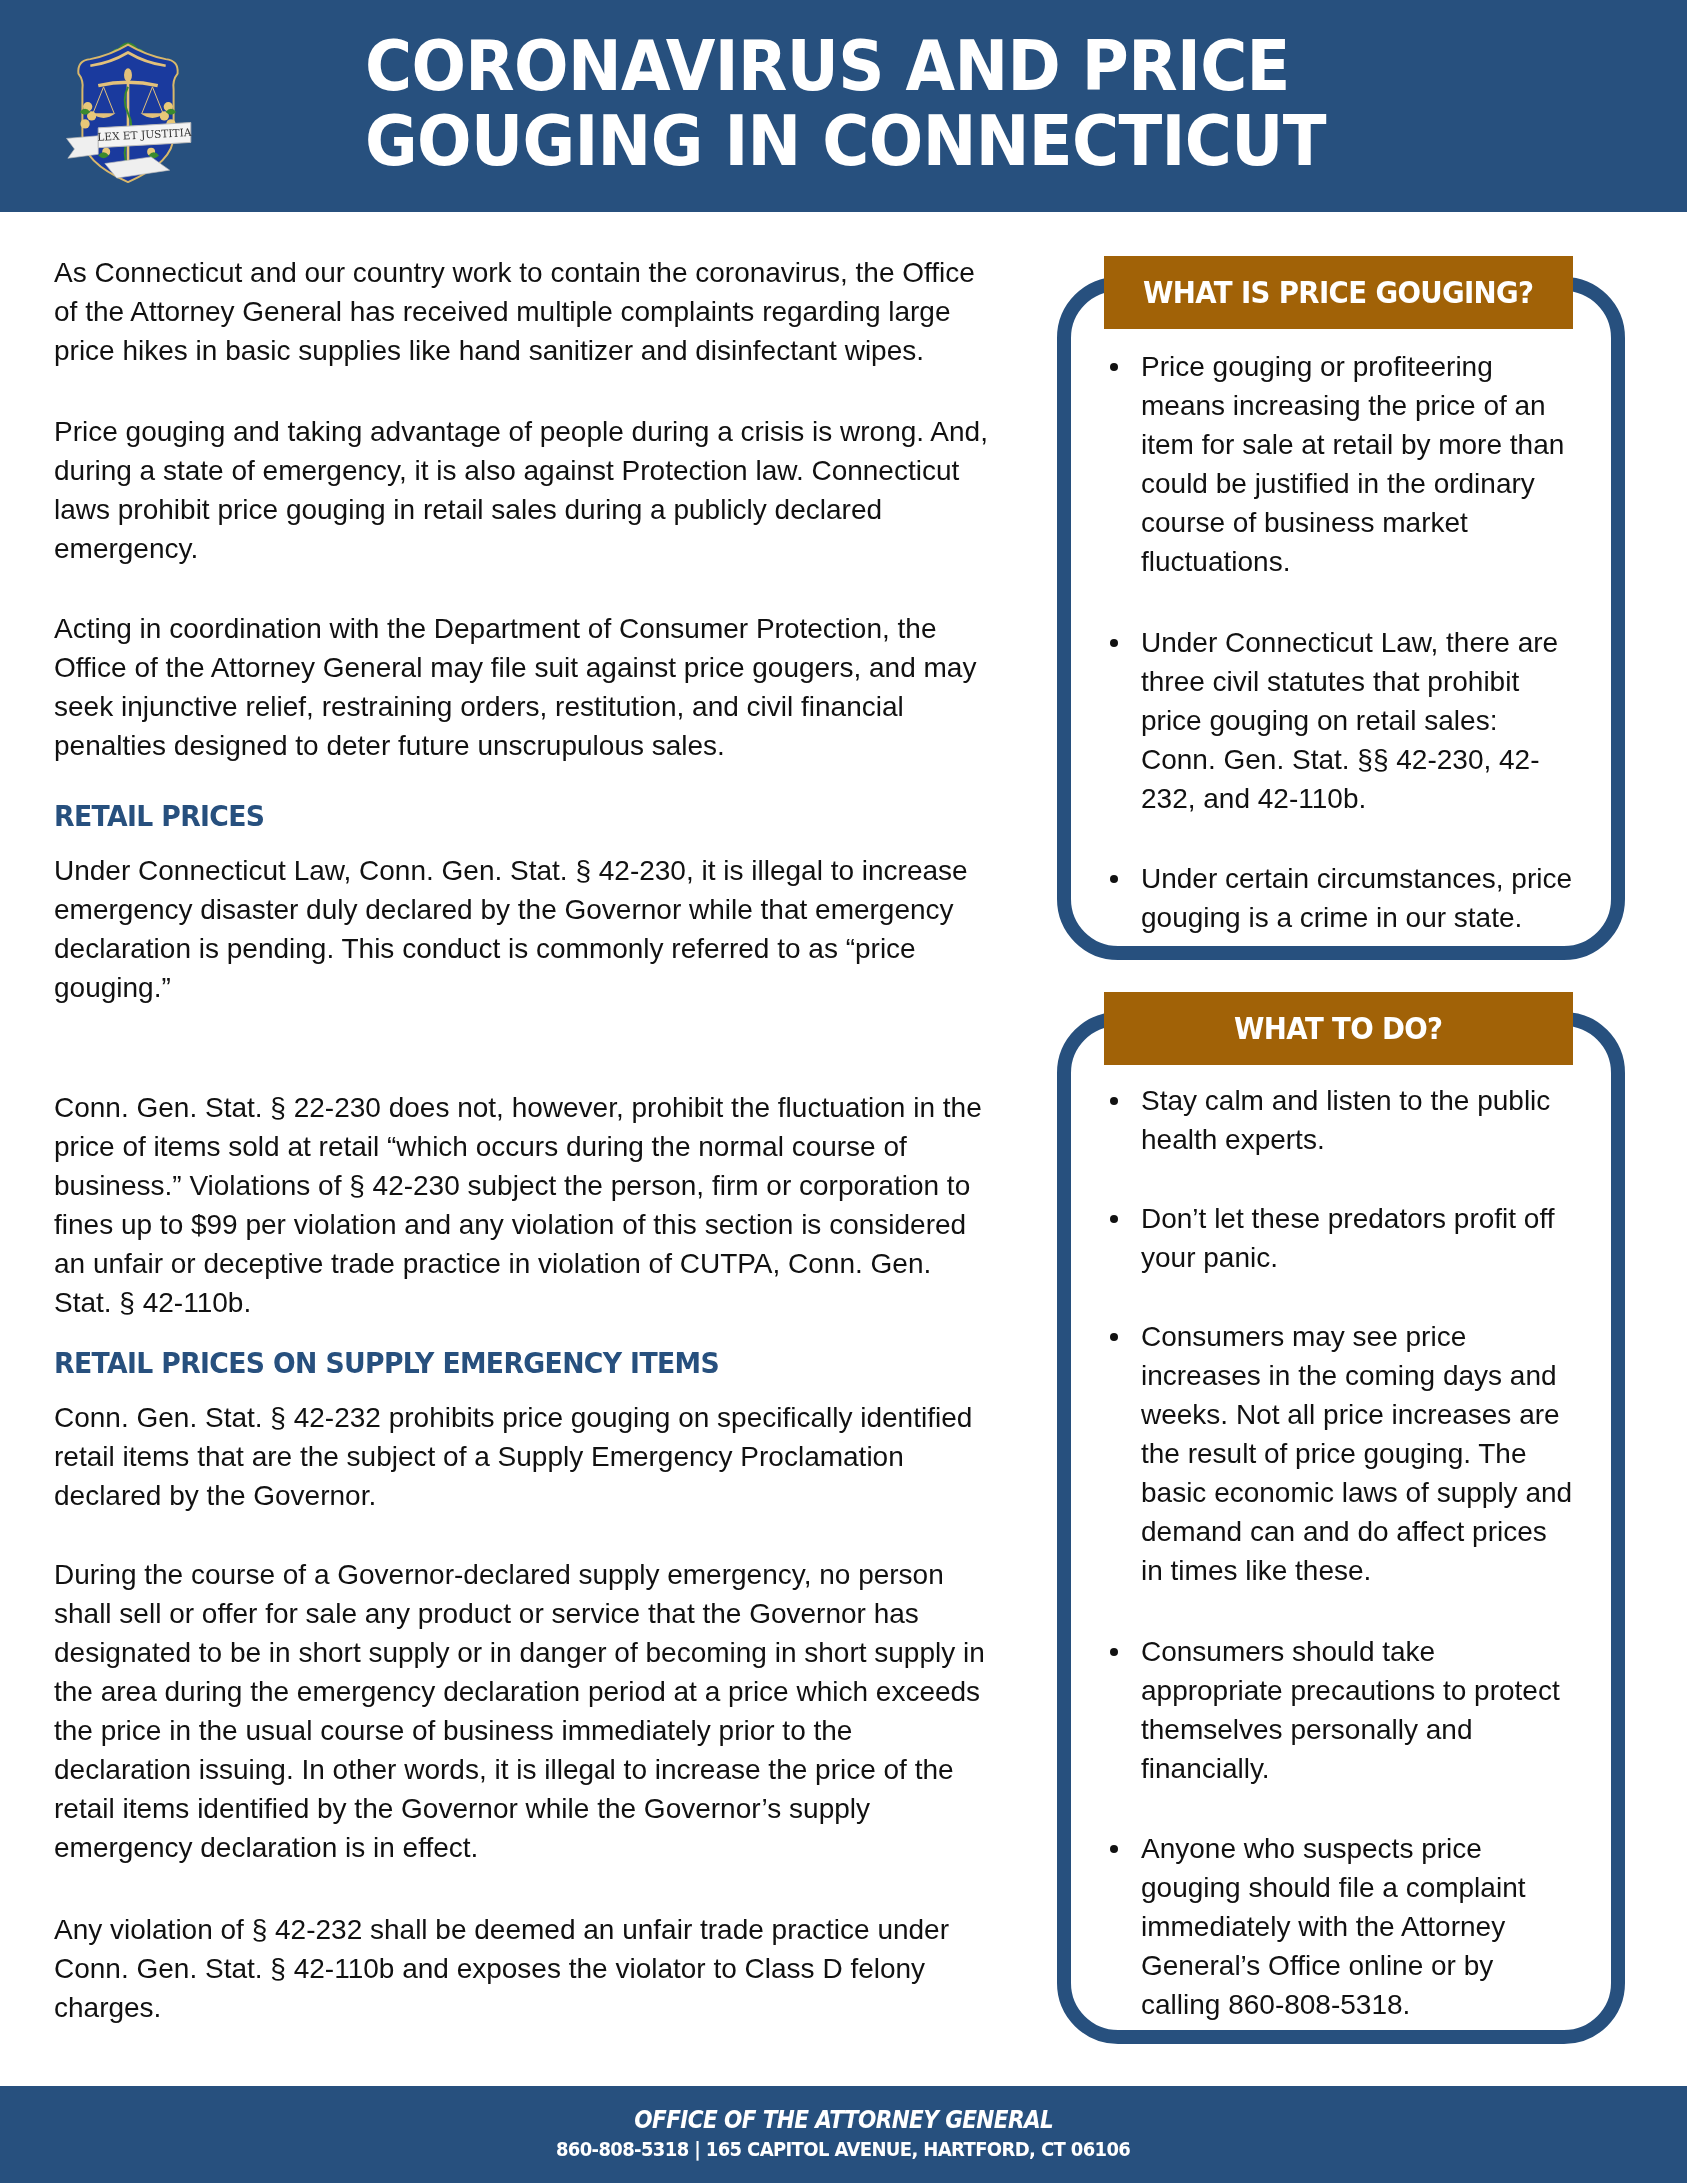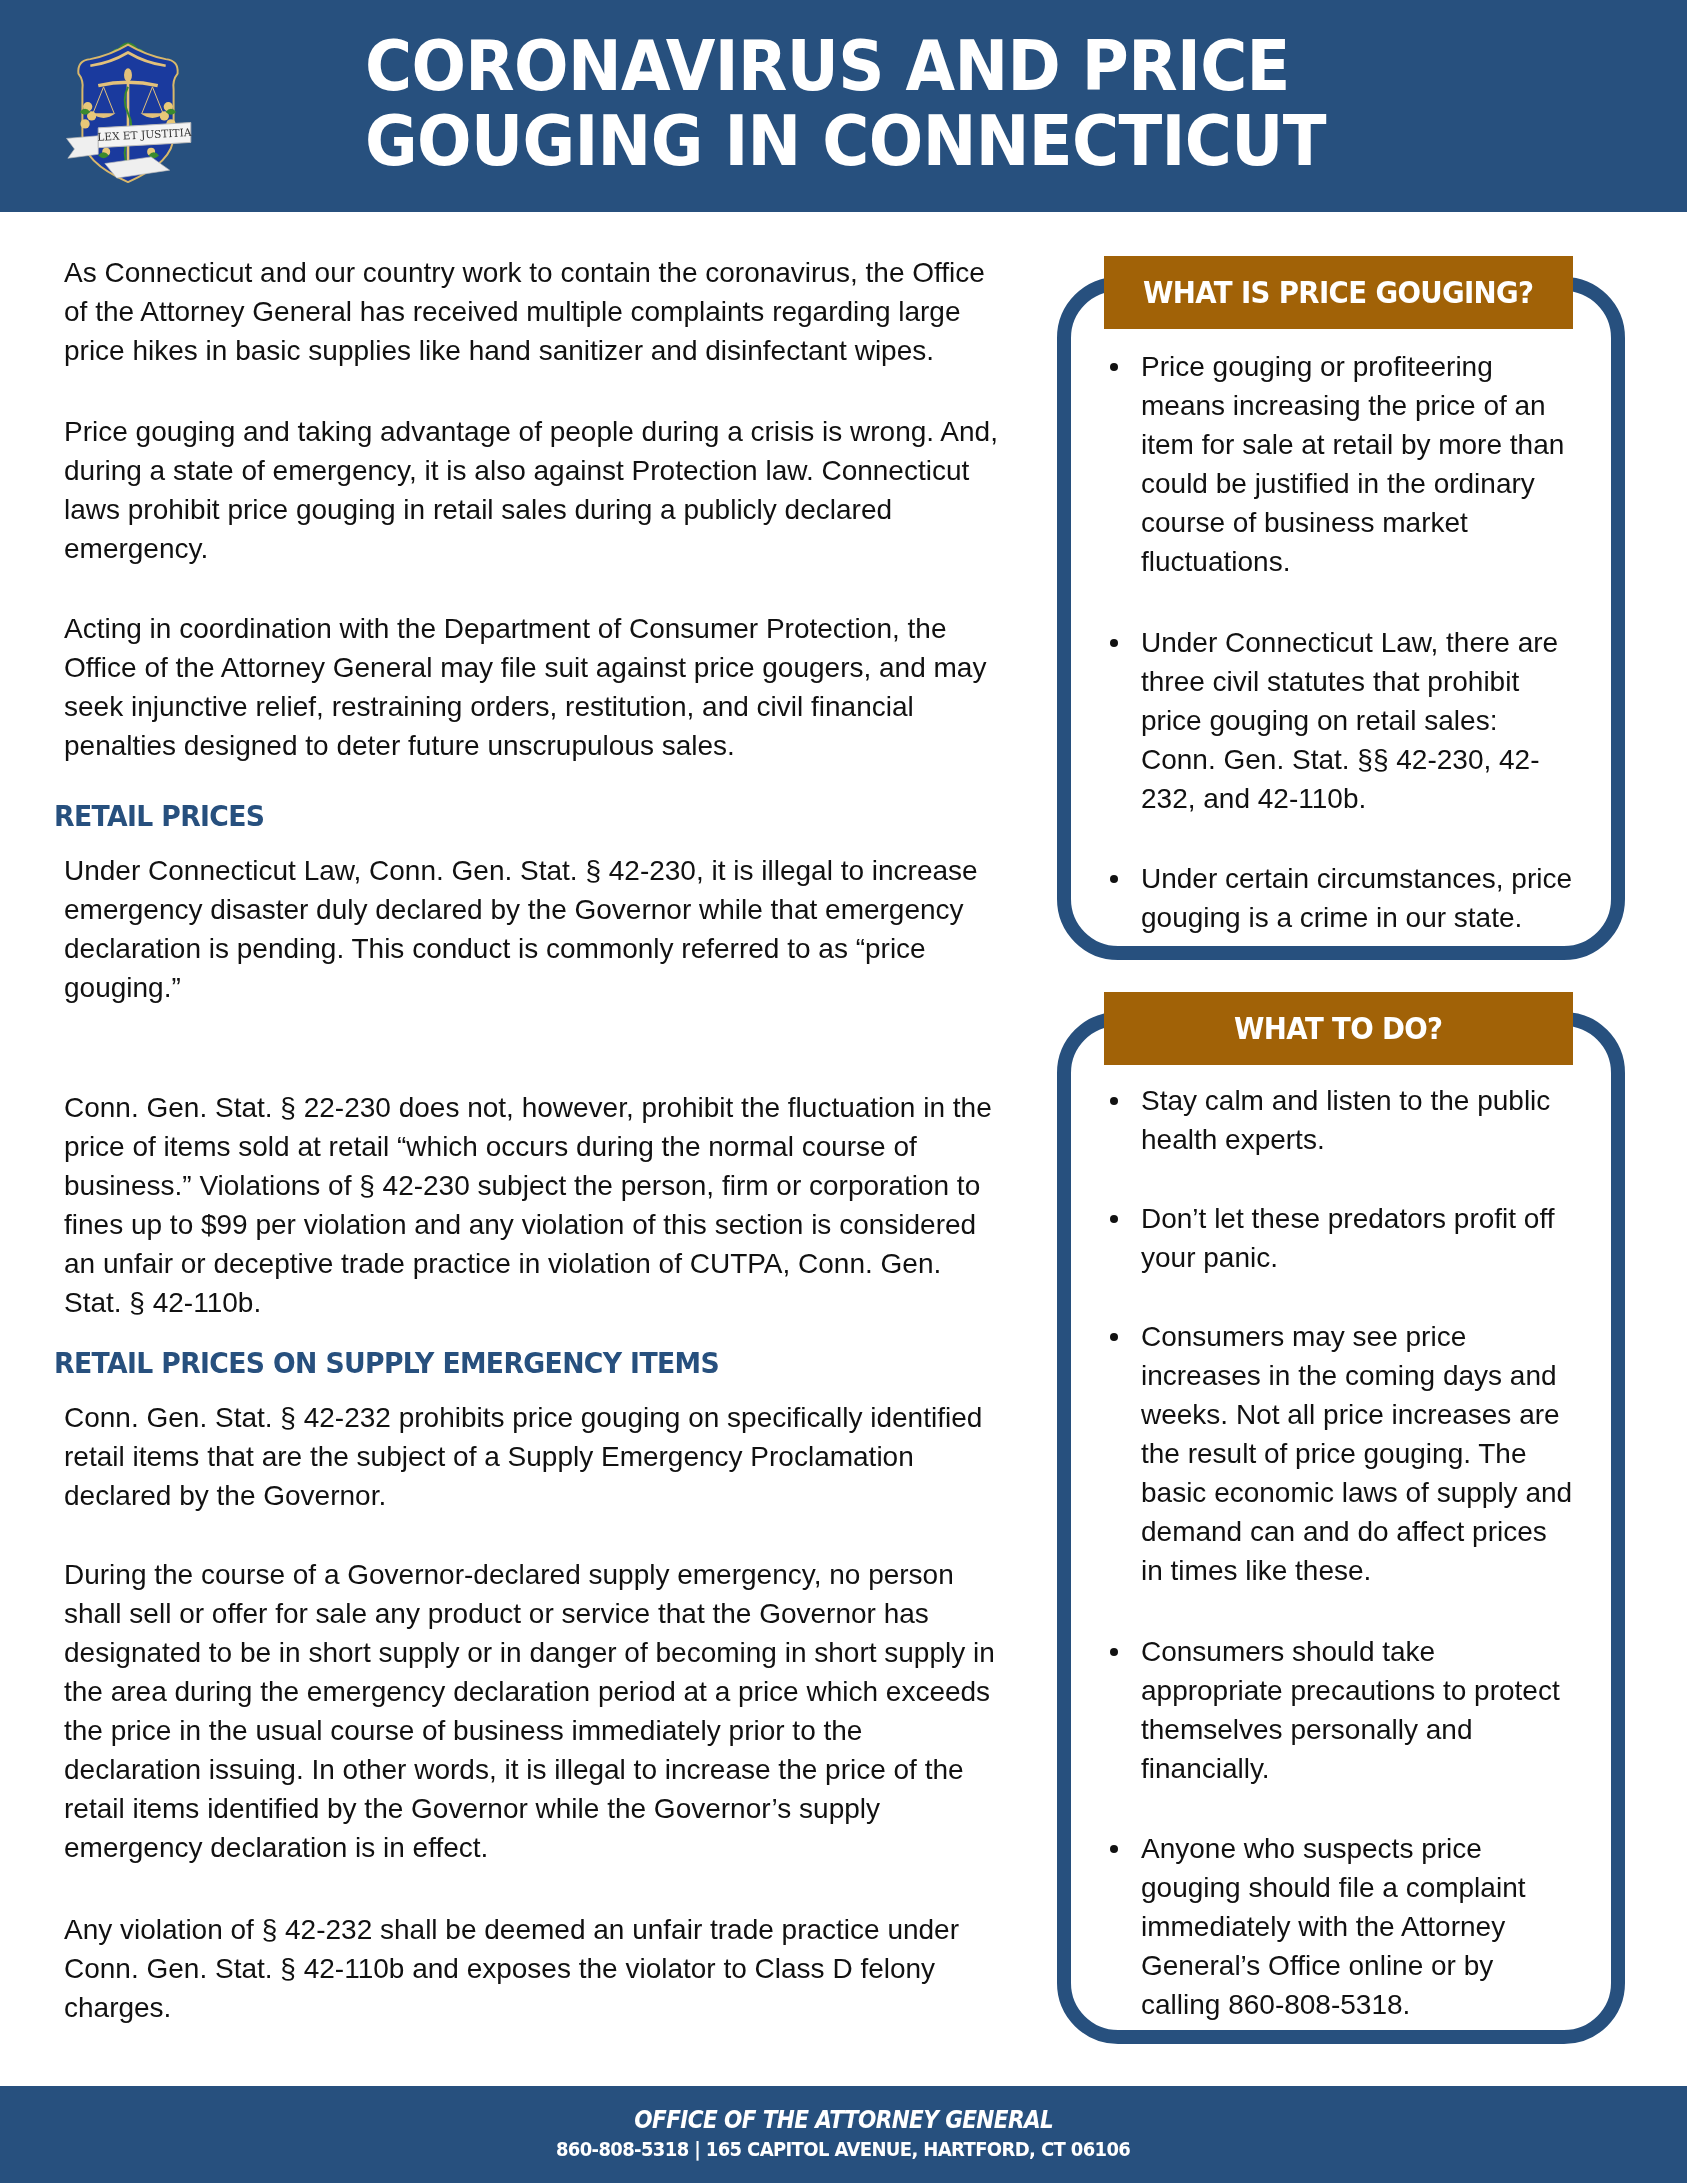--- a/index.html
+++ b/index.html
@@ -20,21 +20,21 @@
     font-size: 69px; line-height: 75px; letter-spacing: -0.7px;
     transform: scaleX(0.93); transform-origin: left top;
   }
   .title div { white-space: nowrap; }
 
   .leftcol { position: absolute; left: 54px; top: 0; width: 953px; }
   .para {
     position: absolute; left: 0;
     font-size: 28px; line-height: 39px; color: #111111;
   }
-  .para div { white-space: nowrap; margin-left: 10px; }
+  .para div { white-space: nowrap; }
   .h2 {
     position: absolute; left: 0;
     font-family: "DejaVu Sans", sans-serif; font-weight: bold;
     font-size: 29px; color: #27507e; white-space: nowrap;
     letter-spacing: -0.7px; transform: scaleX(0.92); transform-origin: left top;
   }
 
   .box {
     position: absolute; left: 1057px; width: 568px;
     border: 14.6px solid #27507e; border-radius: 61px; box-sizing: border-box;

